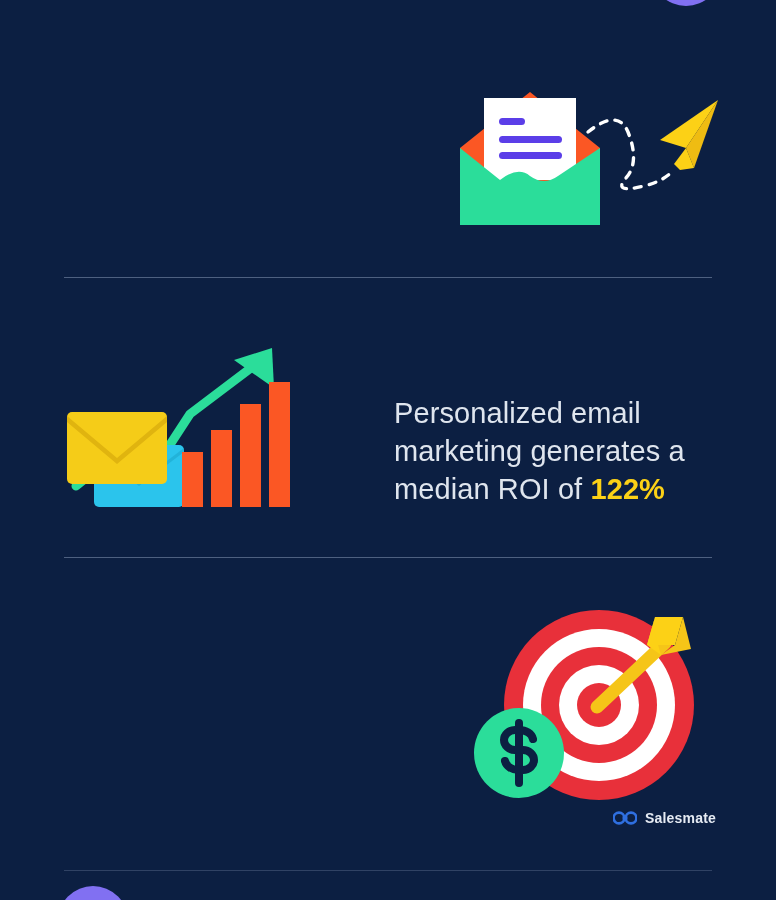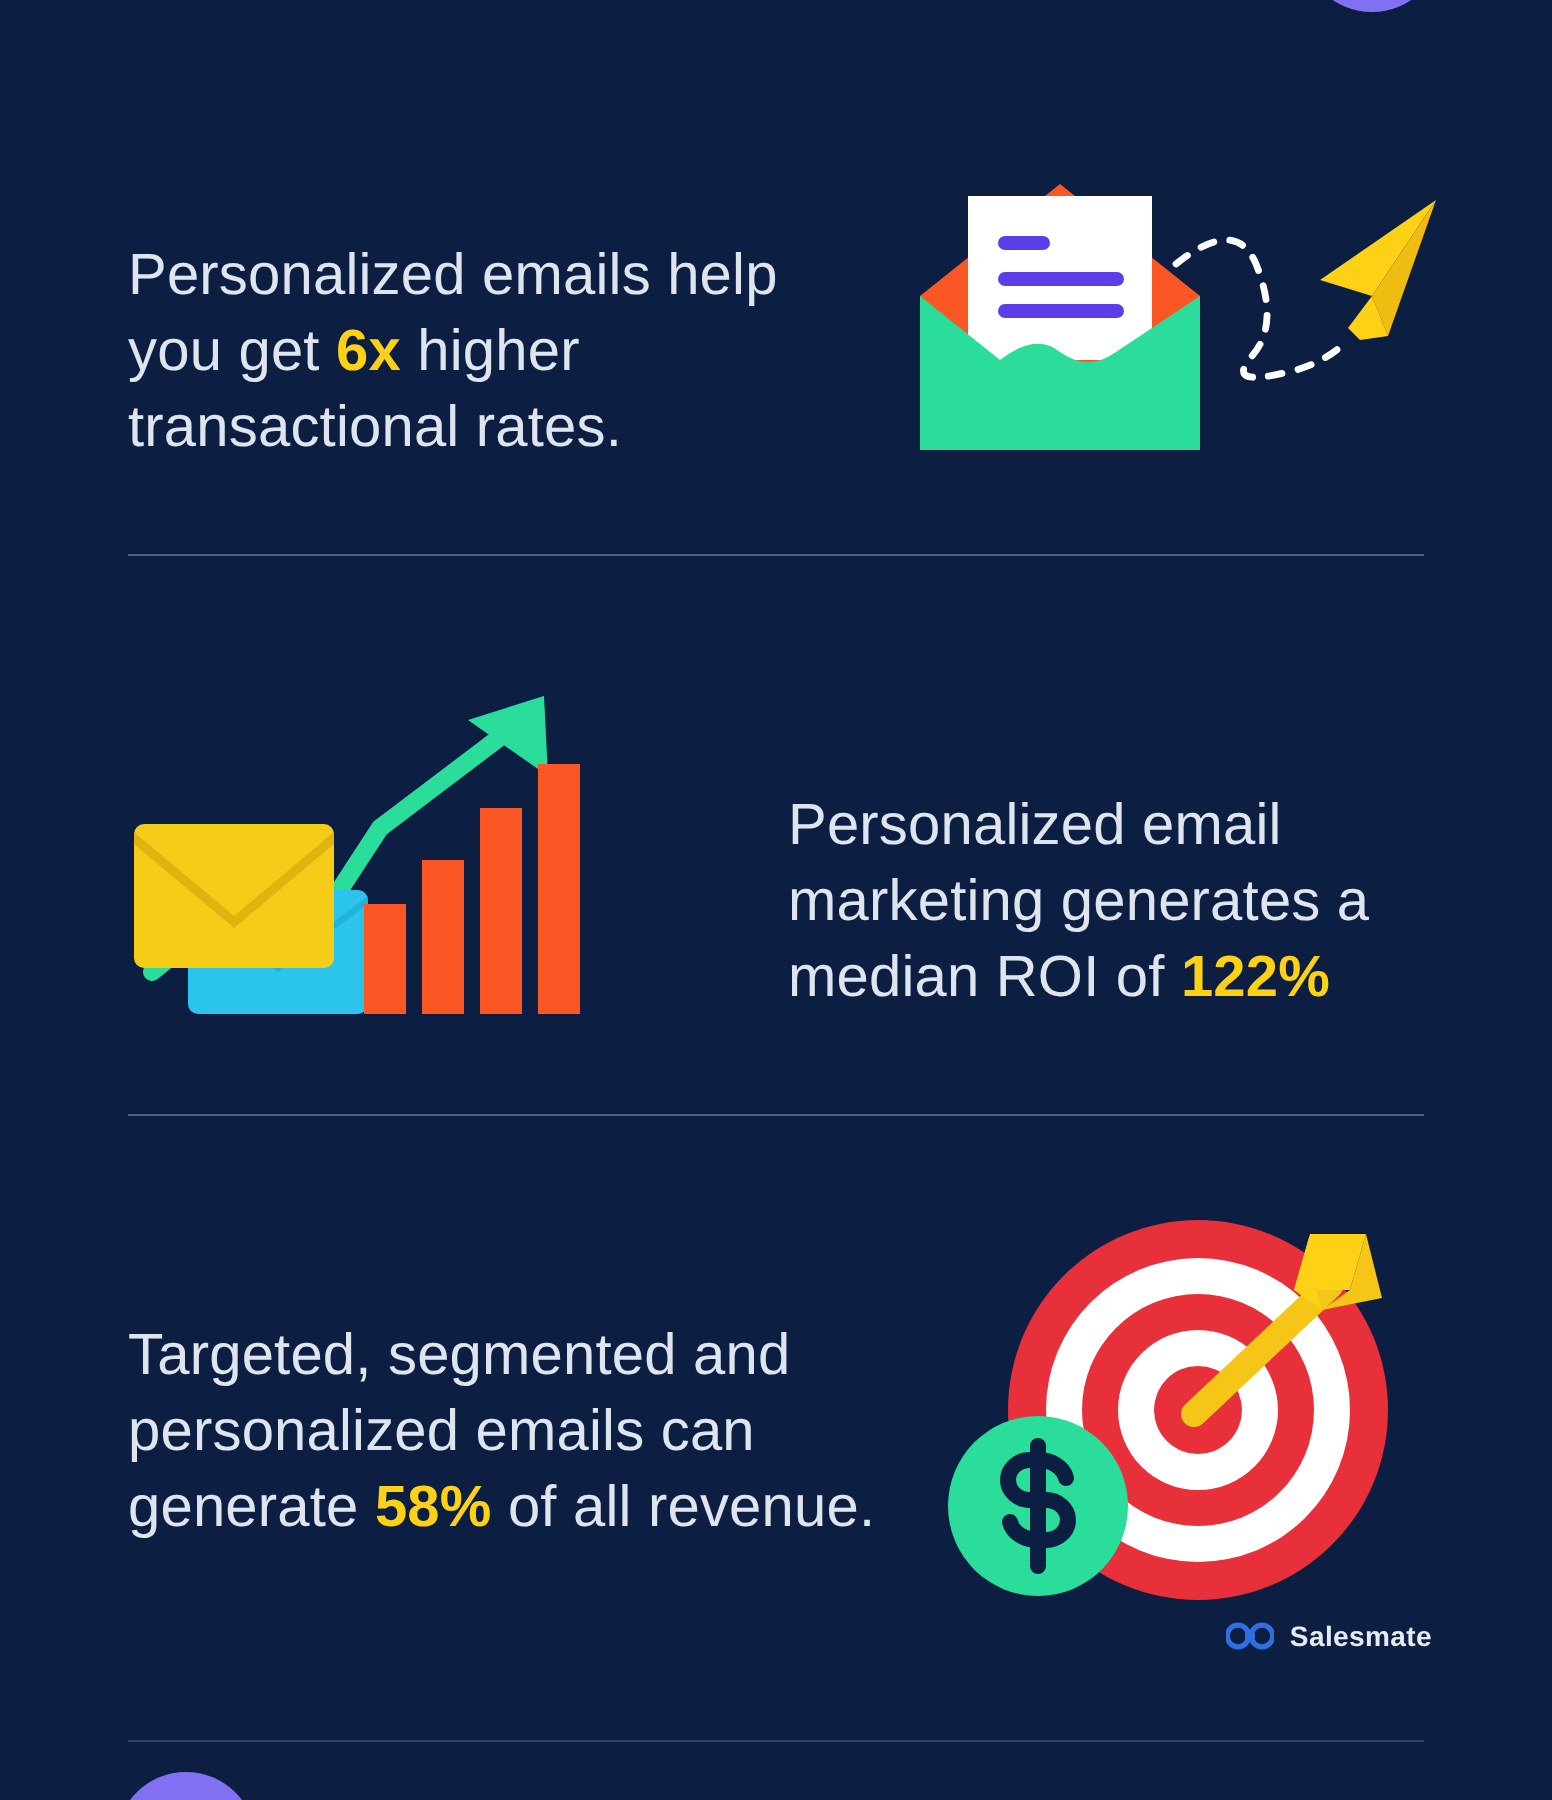--- a/index.html
+++ b/index.html
@@ -111,21 +111,20 @@
 </style>
 </head>
 <body>
 
 <div class="page">
 
   <div class="blob blob-top"></div>
   <div class="blob blob-bottom"></div>
 
   <div class="block" id="block-1">
-    <p class="stat-text"><span>Personalized emails help you get </span><span class="hl">6x</span><span> higher transactional rates.</span></p>
 
     <div class="art">
       <svg width="290" height="180" viewBox="0 0 290 180" aria-hidden="true">
 
         <path d="M12 78 L82 22 L152 78 L152 152 L12 152 Z" fill="#fb5724"></path>
 
         <rect x="36" y="28" width="92" height="82" fill="#ffffff"></rect>
         <rect x="51" y="48" width="26" height="7" rx="3.5" fill="#5b3ee8"></rect>
         <rect x="51" y="66" width="63" height="7" rx="3.5" fill="#5b3ee8"></rect>
         <rect x="51" y="82" width="63" height="7" rx="3.5" fill="#5b3ee8"></rect>
@@ -168,21 +167,20 @@
         <rect x="205" y="42" width="21" height="125" fill="#fb5724"></rect>
       </svg>
     </div>
 
     <p class="stat-text"><span>Personalized email marketing generates a median ROI of </span><span class="hl">122%</span><span></span></p>
   </div>
 
   <div class="divider divider-2"></div>
 
   <div class="block" id="block-3">
-    <p class="stat-text"><span>Targeted, segmented and personalized emails can generate </span><span class="hl">58%</span><span> of all revenue.</span></p>
 
     <div class="art">
       <svg width="240" height="210" viewBox="0 0 240 210" aria-hidden="true">
 
         <circle cx="130" cy="100" r="95" fill="#e8303a"></circle>
         <circle cx="130" cy="100" r="76" fill="#ffffff"></circle>
         <circle cx="130" cy="100" r="58" fill="#e8303a"></circle>
         <circle cx="130" cy="100" r="40" fill="#ffffff"></circle>
         <circle cx="130" cy="100" r="22" fill="#e8303a"></circle>
 

